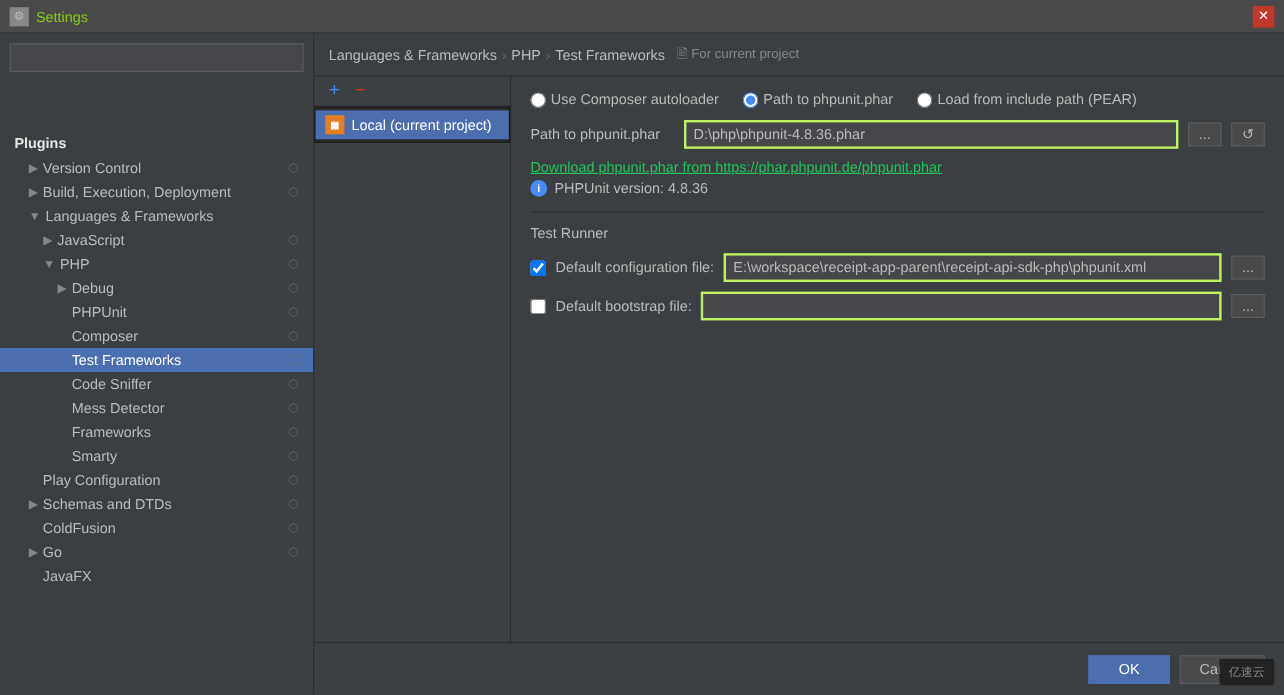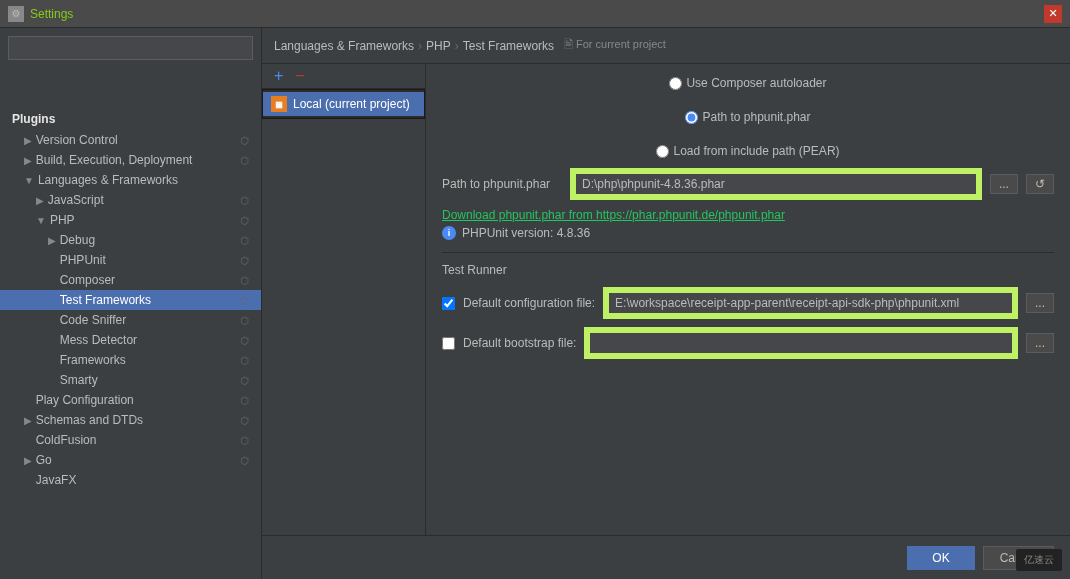--- a/index.html
+++ b/index.html
@@ -145,21 +145,20 @@
       color: #bbbbbb;
       margin-bottom: 10px;
       font-weight: normal;
     }
 
     .radio-group {
       display: flex;
       align-items: center;
       gap: 20px;
       margin-bottom: 10px;
-      flex-direction: column;
     }
     .radio-option {
       display: flex;
       align-items: center;
       gap: 4px;
       cursor: pointer;
     }
     .radio-option input[type="radio"] {
       accent-color: #4b8af4;
     }
@@ -172,21 +171,21 @@
     }
     .form-label {
       color: #bbbbbb;
       font-size: 12px;
       min-width: 120px;
       white-space: nowrap;
     }
     .form-input {
       flex: 1;
       background: #45474a;
-      border: 6px solid #bef264;
+      border: 2px solid #bef264;
       color: #bbbbbb;
       font-size: 12px;
       padding: 3px 6px;
       outline: none;
     }
     .form-btn {
       background: #4a4a4a;
       border: 1px solid #5a5c5f;
       color: #bbbbbb;
       padding: 2px 8px;

